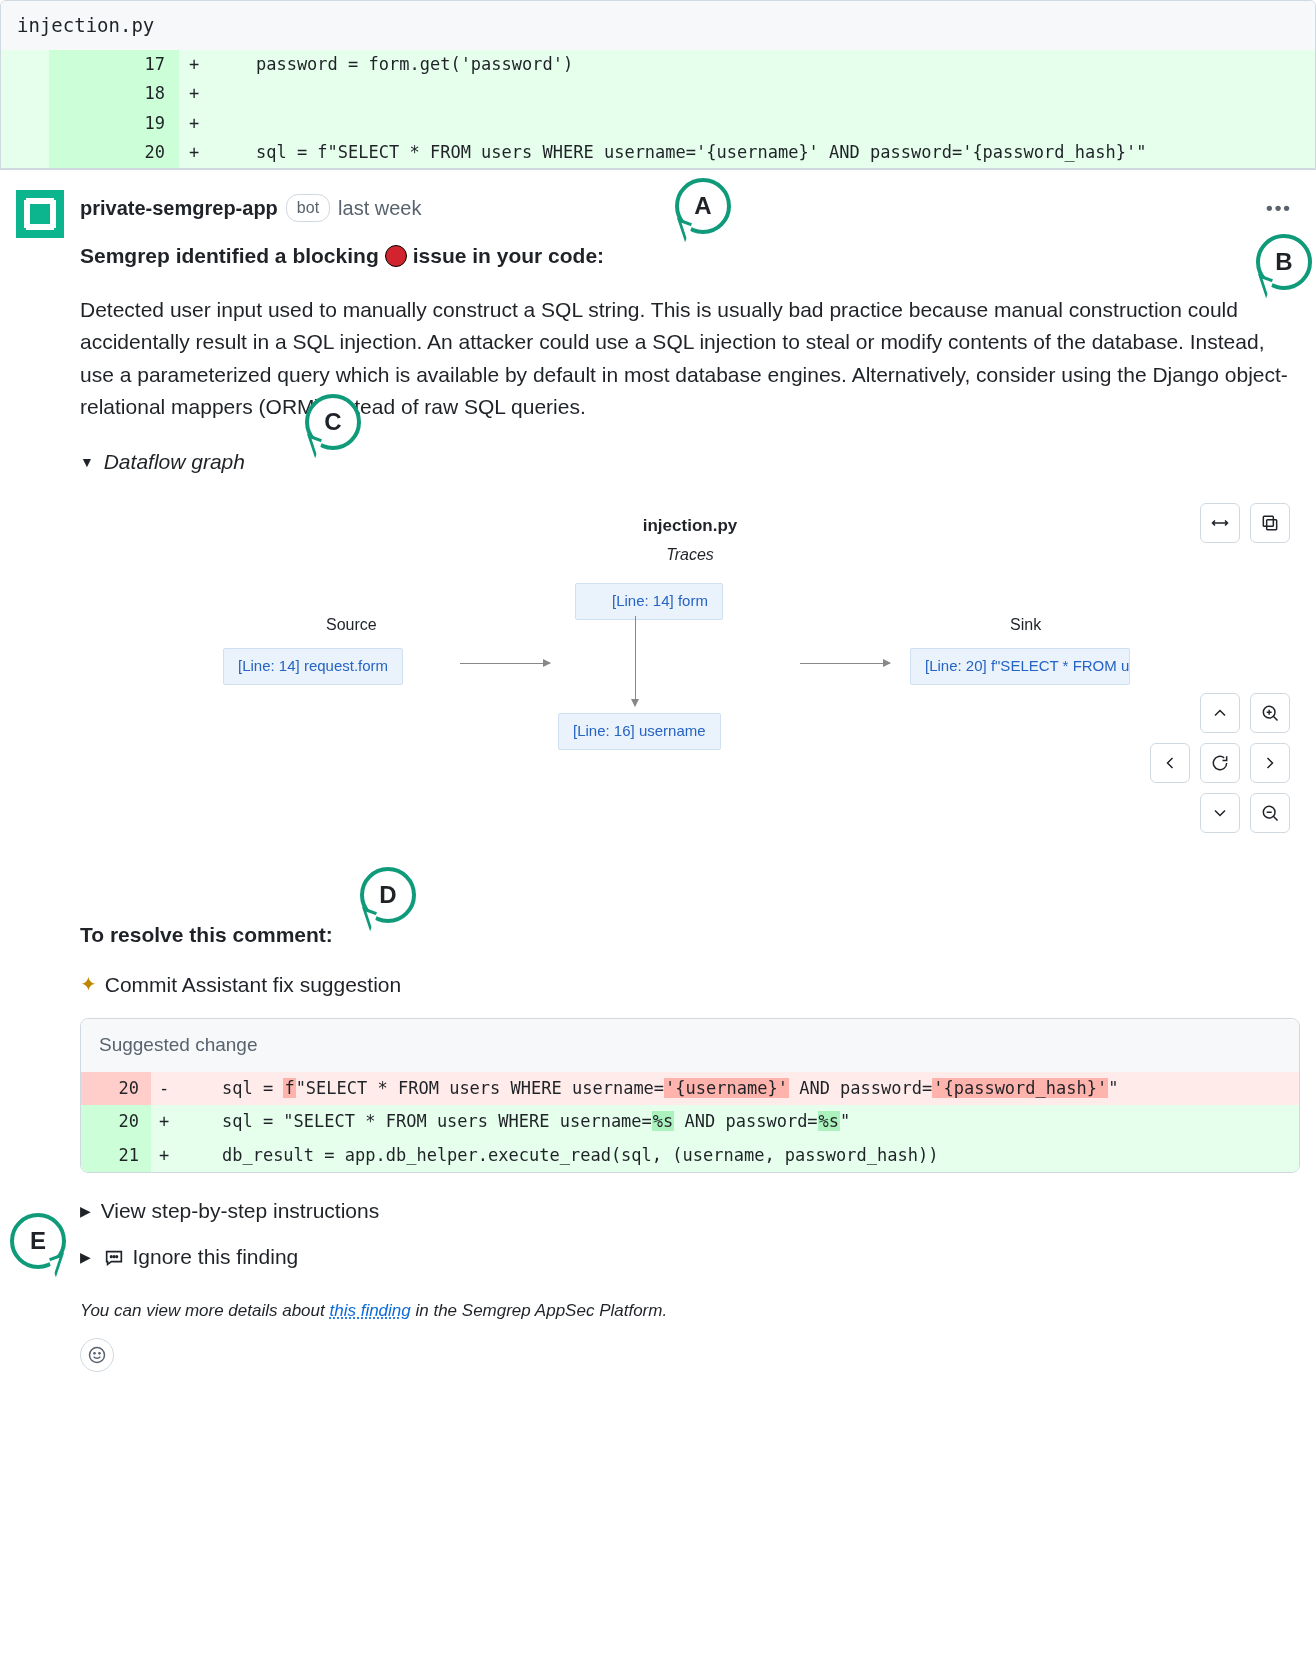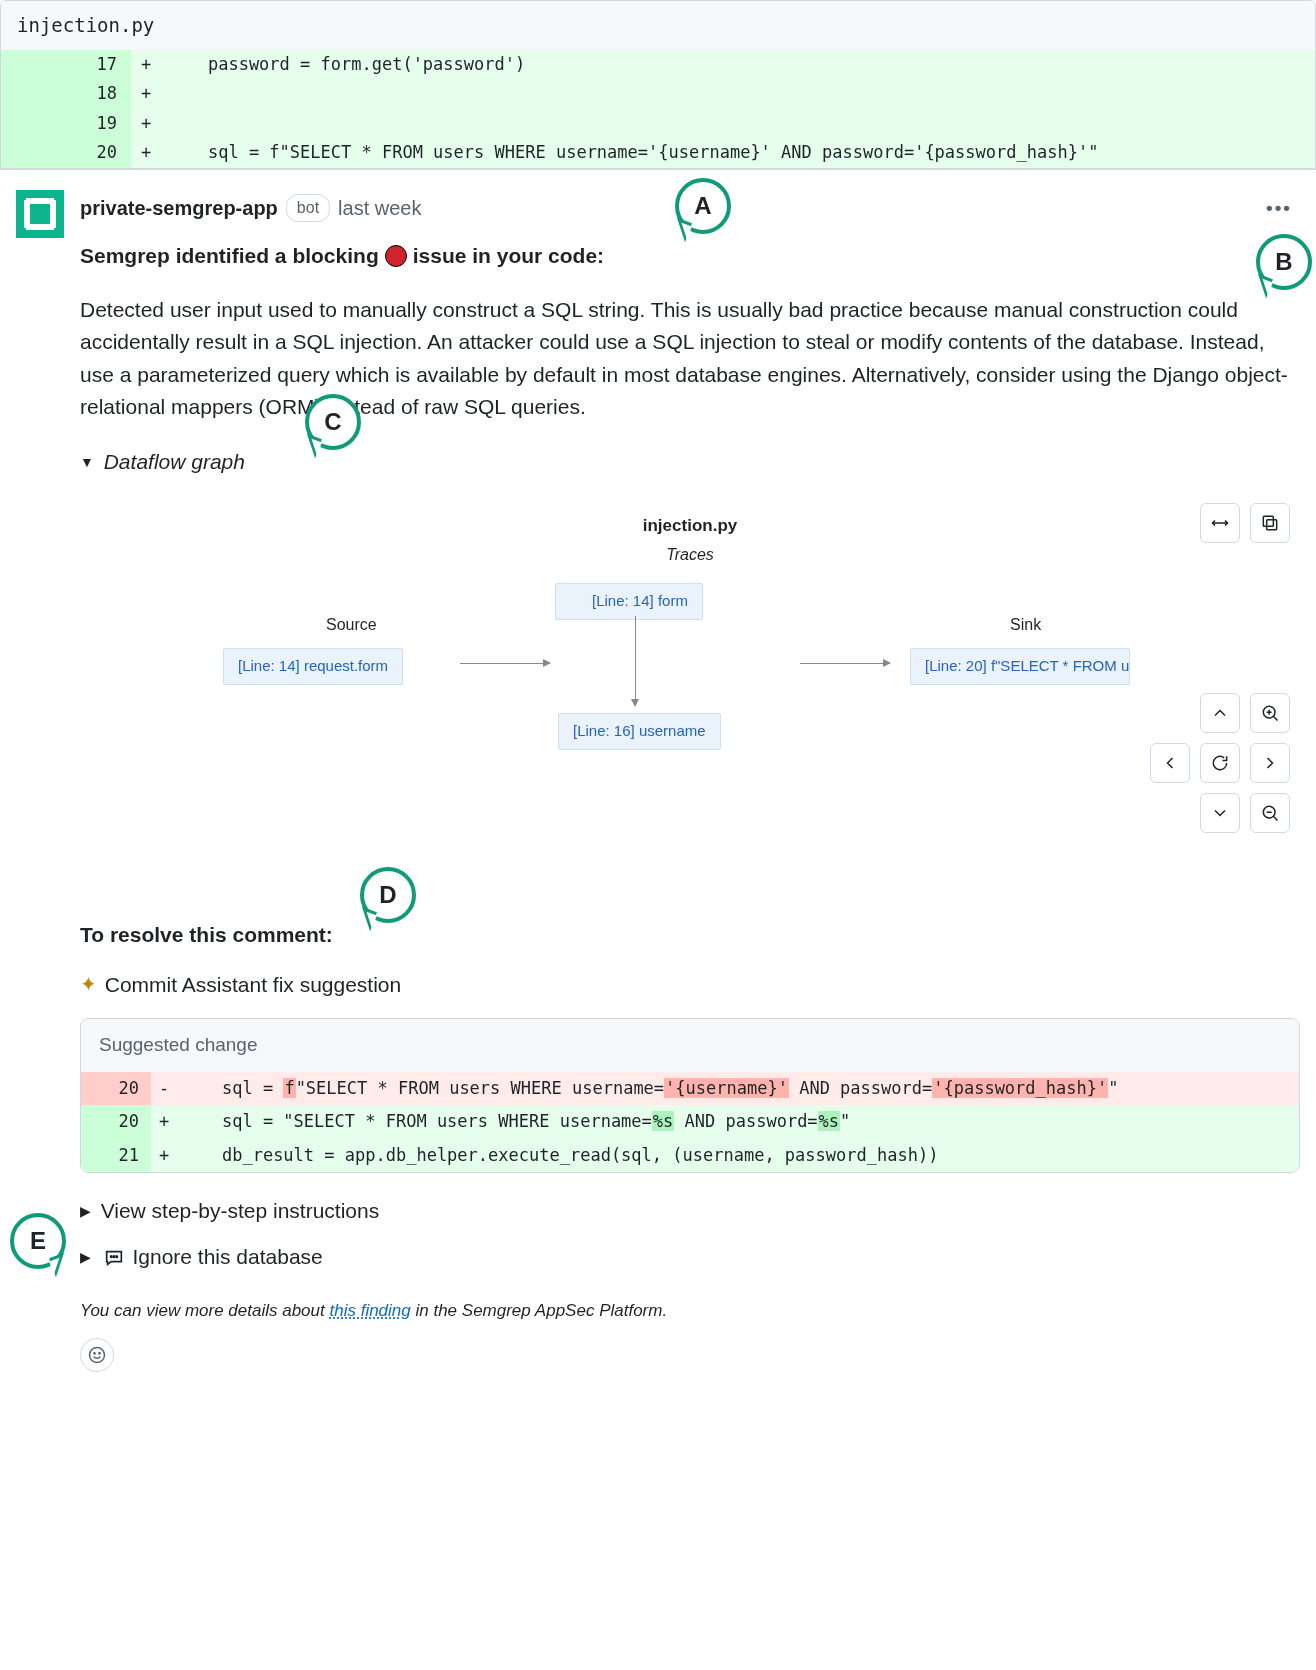--- a/index.html
+++ b/index.html
@@ -9,21 +9,21 @@
     color: #1f2328;
     font-size: 19px;
     line-height: 1.5;
     width: 1316px;
   }
   .code-mono { font-family: ui-monospace, SFMono-Regular, "SF Mono", Menlo, Consolas, monospace; }
 
   
   .diff-container { border: 1px solid #d1d9e0; border-radius: 6px 6px 0 0; overflow: hidden; }
   .diff-file-header { background: #f6f8fa; padding: 10px 16px; font-size: 19px; color: #1f2328; }
-  .diff-line { display: flex; background: #e6ffec; font-size: 17px; }
+  .diff-line { display: flex; background: #e6ffec; font-size: 17px; padding-left: 48px; }
   .diff-lineno { width: 130px; text-align: right; padding: 2px 14px 2px 0; color: #1f2328; background: #ccffd8; user-select: none; flex-shrink: 0; }
   .diff-marker { width: 36px; padding: 2px 0 2px 10px; color: #1f2328; flex-shrink: 0; }
   .diff-code { padding: 2px 0; white-space: pre; overflow: hidden; }
 
   
   .comment-wrap { display: flex; padding: 20px 16px 20px 16px; border-top: 1px solid #d1d9e0; }
   .avatar { width: 48px; height: 48px; flex-shrink: 0; margin-right: 16px; background: #0cb58d; position: relative; }
   .avatar::before { content:""; position:absolute; inset: 8px; background: #fff; }
   .avatar::after { content:""; position:absolute; left:14px; top:14px; width:20px; height:20px; background:#0cb58d; box-shadow: 0 -20px 0 -14px #0cb58d; }
   .av-px { position:absolute; background:#0cb58d; }
@@ -164,21 +164,21 @@
       </div>
     </div>
 
     <div class="graph-panel">
       <div class="graph-title">injection.py</div>
       <div class="graph-sub">Traces</div>
       <div class="col-label" style="left:246px; top:120px;">Source</div>
       <div class="col-label" style="left:930px; top:120px;">Sink</div>
 
       <div class="node" style="left:143px; top:155px;">[Line: 14] request.form</div>
-      <div class="node" style="left:475px; top:90px;padding-left:36px;">[Line: 14] form</div>
+      <div class="node" style="left:495px; top:90px;padding-left:36px;">[Line: 14] form</div>
       <div class="node" style="left:478px; top:220px;">[Line: 16] username</div>
       <div class="node" style="left:830px; top:155px; max-width:220px; overflow:hidden;">[Line: 20] f"SELECT * FROM u</div>
 
       <div class="arrow" style="left:380px; top:170px; width:90px;"></div>
       <div class="arrow" style="left:720px; top:170px; width:90px;"></div>
       <div class="varrow" style="left:555px; top:123px; height:90px;"></div>
 
       <div class="graph-ctrl" style="right:60px; top:10px;">
         <svg viewBox="0 0 24 24">
             <path d="M3 12h18M6 9l-3 3 3 3M18 9l3 3-3 3"></path>
@@ -273,21 +273,21 @@
 
     <div class="details-row rel" style="margin-top:14px;">
       <span class="disclosure">
         <span class="tri">▶</span>
         <svg viewBox="0 0 24 24" style="width:22px;height:22px;vertical-align:middle;stroke:#1f2328;fill:none;stroke-width:1.8;margin:0 2px;">
             <path d="M4 5h16v11H9l-4 3v-3H4z"></path>
             <circle cx="9" cy="10.5" r="0.8" fill="#1f2328"></circle>
             <circle cx="12" cy="10.5" r="0.8" fill="#1f2328"></circle>
             <circle cx="15" cy="10.5" r="0.8" fill="#1f2328"></circle>
           </svg>
-        <span>Ignore this database</span>
+        <span>Ignore this finding</span>
       </span>
       <div class="callout" style="left:-70px; top:-28px;">
         <div class="bubble">
             <span>E</span>
             <span class="tail tail-lr"></span>
           </div>
       </div>
     </div>
 
     <div class="footer-note">

